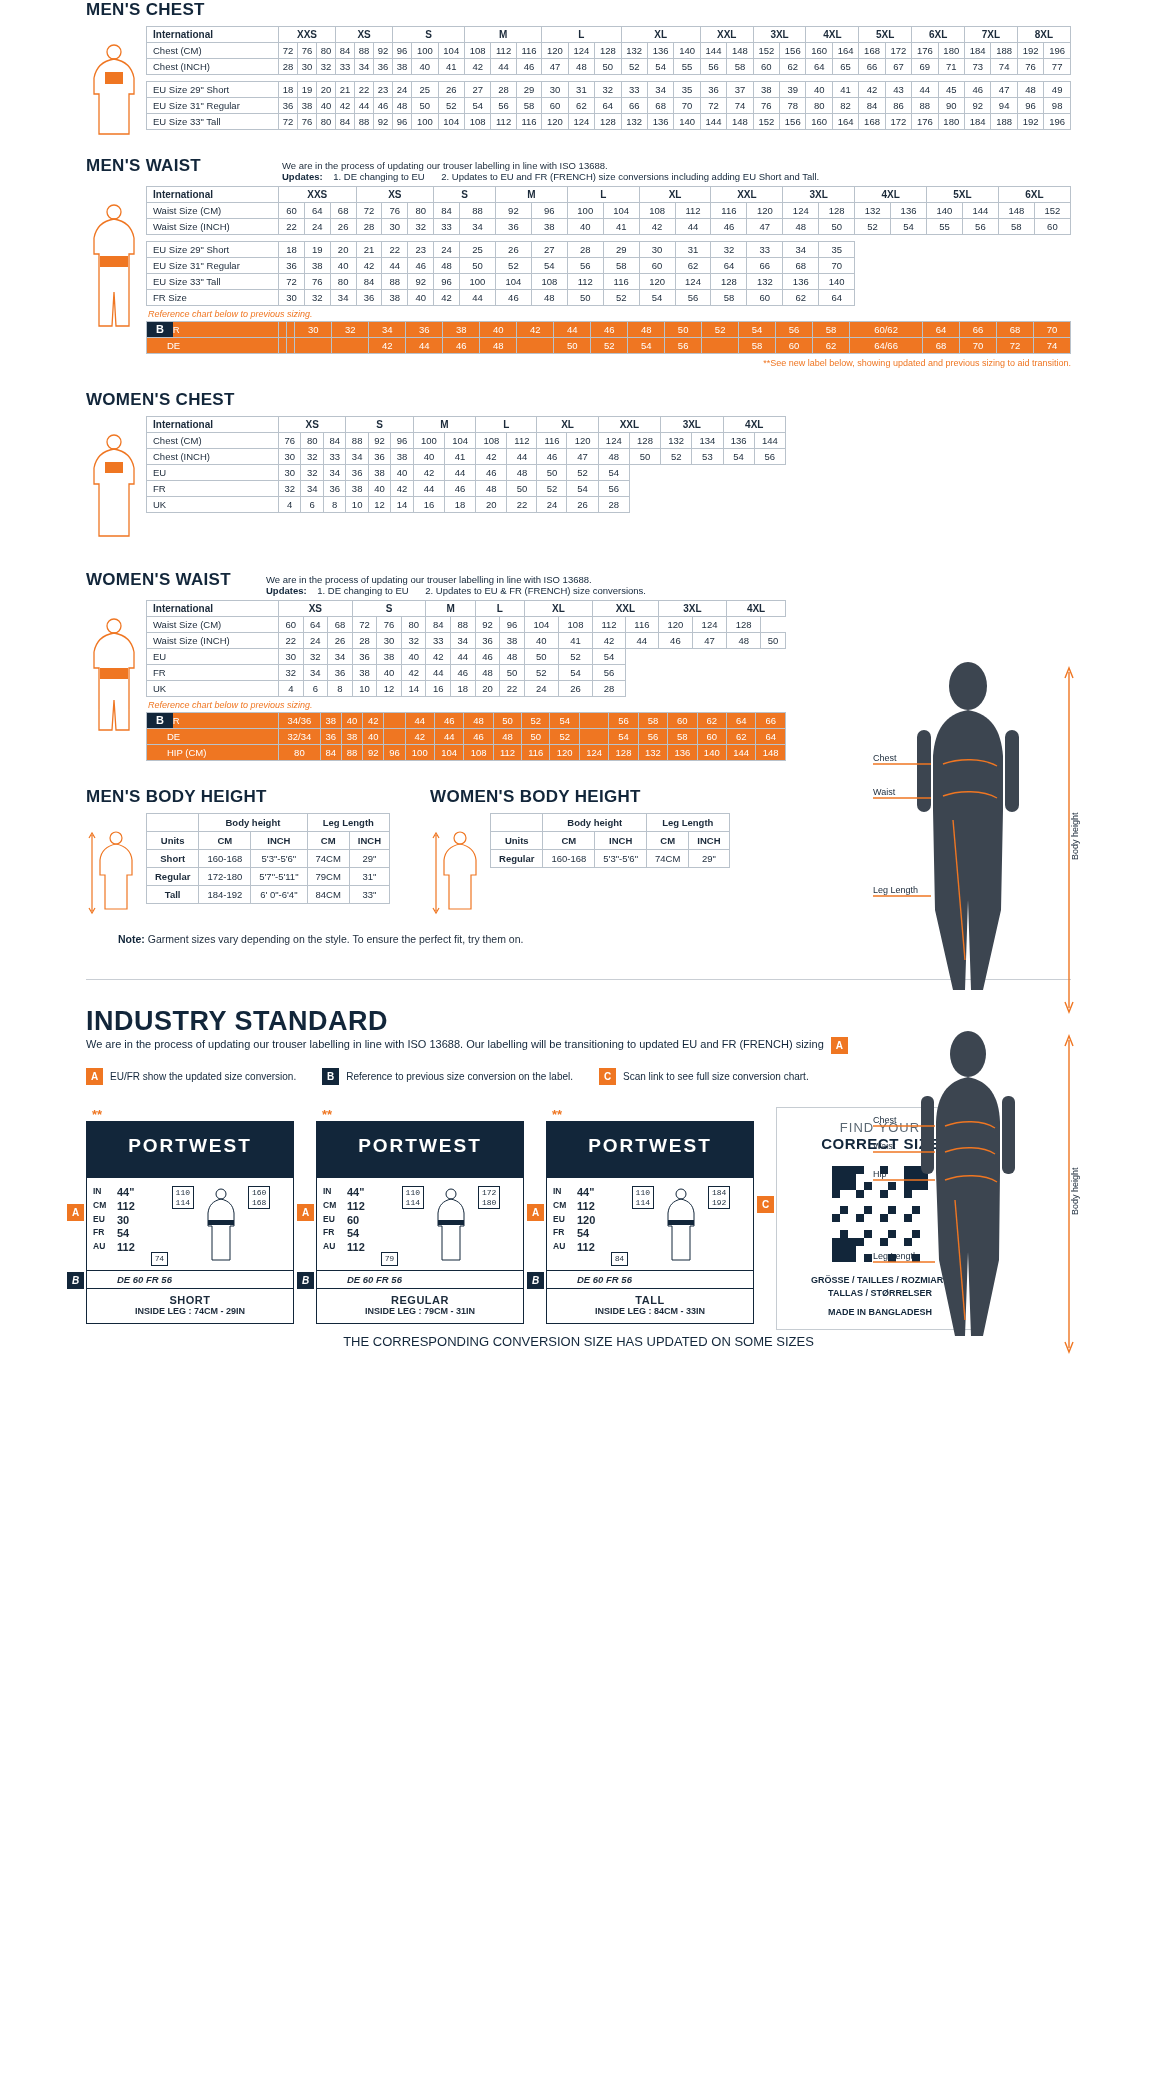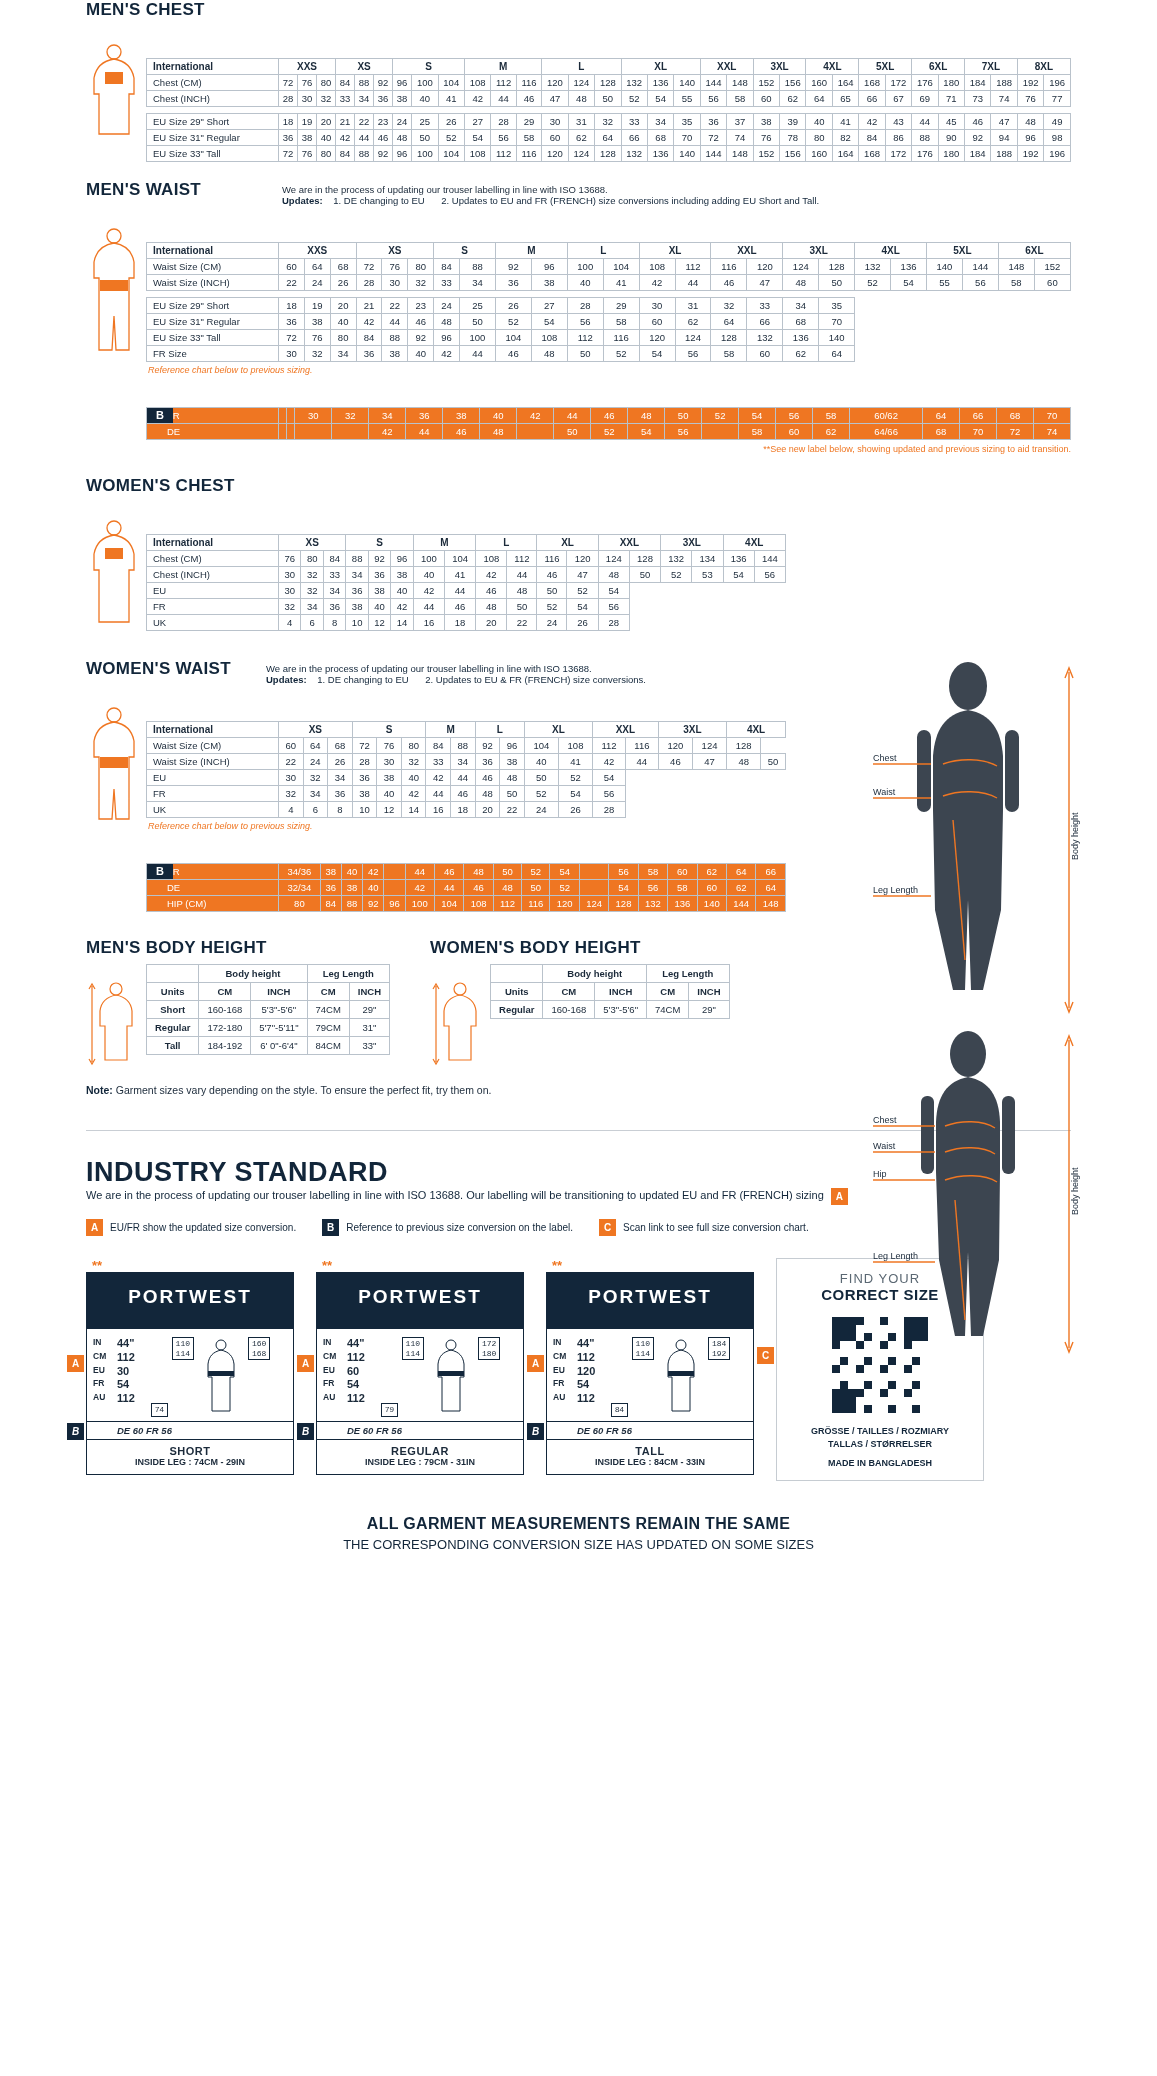--- a/index.html
+++ b/index.html
@@ -35,21 +35,20 @@
 
   
   .figcol { width: 60px; flex: 0 0 60px; padding-top: 16px; }
   .figcol svg { display: block; }
 
   table.size {
     border-collapse: collapse;
     font-size: 9.5px;
     color: #1b2a3a;
     width: 100%;
-    margin-top: 32px;
   }
   table.size td, table.size th {
     border: 1px solid #b9c2cb;
     text-align: center;
     padding: 2px 1px;
     height: 15px;
     font-weight: normal;
     white-space: nowrap;
   }
   table.size td.lbl, table.size th.lbl {
@@ -116,21 +115,21 @@
   .qr { width: 96px; height: 96px; margin: 6px auto 10px; }
   .qr-card .t3 { font-size: 9px; font-weight: bold; color: #12263a; line-height: 1.4;}
   .qr-card .t4 { font-size: 9px; font-weight: bold; color: #12263a; margin-top: 8px;}
 
   .bottom-1 { text-align: center; font-size: 16px; font-weight: bold; color: #12263a; margin-top: 34px; letter-spacing: 0.3px;}
   .bottom-2 { text-align: center; font-size: 13px; color: #12263a; margin-top: 4px; }
 
   hr.sep { border: none; border-top: 1px solid #c9ced4; margin: 34px 0 26px; }
 
   .note-final { font-size: 10.5px; color: #1b2a3a; margin-top: 18px; }
-  .note-final b { color: #12263a; }
+  .note-final b { color: #12263a; margin-left: 32px; }
 
   .models { position: absolute; right: 74px; }
   .bh-tables { display:flex; gap: 40px; }
   .bh-table { font-size: 9.5px; }
   .bh-table table { border-collapse: collapse; }
   .bh-table td, .bh-table th { border: 1px solid #b9c2cb; padding: 3px 8px; text-align: center; font-weight: normal; }
   .bh-table th { font-weight: bold; }
 </style>
 </head>
 <body>
@@ -1224,21 +1223,20 @@
             <rect x="16" y="80" width="8" height="8" fill="#12263a"></rect>
             <rect x="0" y="88" width="8" height="8" fill="#12263a"></rect>
             <rect x="8" y="88" width="8" height="8" fill="#12263a"></rect>
             <rect x="16" y="88" width="8" height="8" fill="#12263a"></rect>
             <rect x="32" y="88" width="8" height="8" fill="#12263a"></rect>
             <rect x="56" y="88" width="8" height="8" fill="#12263a"></rect>
             <rect x="80" y="88" width="8" height="8" fill="#12263a"></rect>
           </svg><div class="t3">GRÖSSE / TAILLES / ROZMIARY<br>TALLAS / STØRRELSER</div><div class="t4">MADE IN BANGLADESH</div></div>
       </div>
 
-  <div class="bottom-1">ALL GARMENT MEASUREMENTS REMAIN THE SAME</div>
   <div class="bottom-2">THE CORRESPONDING CONVERSION SIZE HAS UPDATED ON SOME SIZES</div>
 
 </div>
 
 <div class="models" style="top:660px">
   <svg width="210" height="360" viewBox="0 0 210 360">
     <g fill="#3c4550">
       <ellipse cx="95" cy="26" rx="19" ry="24"></ellipse>
       <path d="M95 50 C72 54, 62 70, 60 96 L60 150 L130 150 L130 96 C128 70, 118 54, 95 50 Z"></path>
       <path d="M60 150 L62 250 L80 330 L92 330 L95 240 L98 330 L110 330 L128 250 L130 150 Z"></path>

